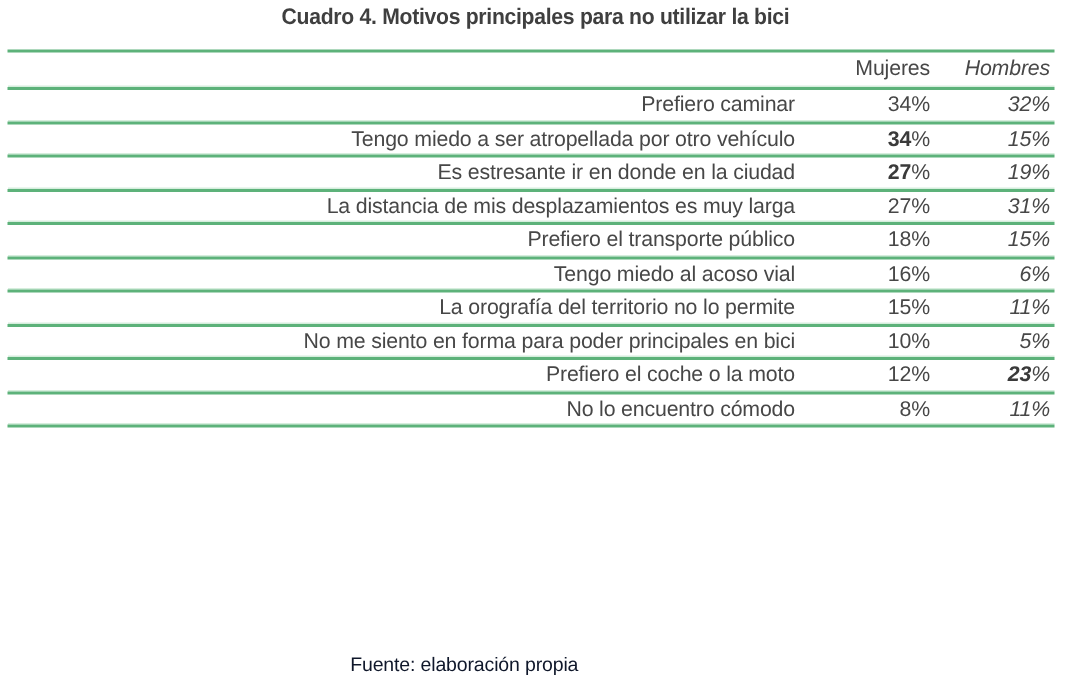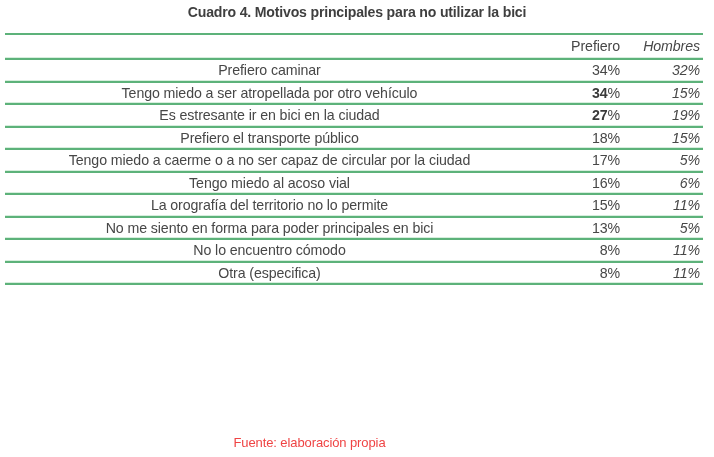--- a/index.html
+++ b/index.html
@@ -51,21 +51,21 @@
       line-height: 0;
       border-bottom: 2px solid #5db27a;
       box-shadow: none;
     }
     .table tr.header td {
       height: 21px;
       line-height: 23px;
     }
     .c-label {
       padding-left: 4px !important;
-      text-align: center;
+      text-align: right;
     }
     .c-muj {
       width: 90px;
       text-align: right;
       padding-right: 0 !important;
     }
     .c-hom {
       width: 80px;
       text-align: right;
       padding-right: 3px !important;
@@ -75,85 +75,85 @@
       font-weight: bold;
       color: #3a3a3a;
     }
     .footer {
       position: absolute;
       left: 0;
       top: 435px;
       width: 619px;
       text-align: center;
       font-size: 13px;
-      color: #ef4444;
+      color: #0f172a;
       letter-spacing: -0.1px;
     }
   </style>
 </head>
 <body>
 
 <div class="title">Cuadro 4. Motivos principales para no utilizar la bici</div>
 
 <table class="table">
   <tbody id="tbody">
     <tr class="top-rule">
         <td colspan="3"></td>
       </tr>
     <tr class="header">
       <td class="c-label"></td>
-      <td class="c-muj">Prefiero</td>
+      <td class="c-muj">Mujeres</td>
       <td class="c-hom">Hombres</td>
     </tr>
   <tr>
         <td class="c-label">Prefiero caminar</td>
         <td class="c-muj num"><span>34</span><span>%</span></td>
         <td class="c-hom num"><span>32</span><span>%</span></td>
       </tr>
       <tr>
         <td class="c-label">Tengo miedo a ser atropellada por otro vehículo</td>
         <td class="c-muj num"><b>34</b><span>%</span></td>
         <td class="c-hom num"><span>15</span><span>%</span></td>
       </tr>
       <tr>
-        <td class="c-label">Es estresante ir en bici en la ciudad</td>
+        <td class="c-label">Es estresante ir en donde en la ciudad</td>
         <td class="c-muj num"><b>27</b><span>%</span></td>
         <td class="c-hom num"><span>19</span><span>%</span></td>
+      </tr>
+      <tr>
+        <td class="c-label">La distancia de mis desplazamientos es muy larga</td>
+        <td class="c-muj num"><span>27</span><span>%</span></td>
+        <td class="c-hom num"><span>31</span><span>%</span></td>
       </tr>
       <tr>
         <td class="c-label">Prefiero el transporte público</td>
         <td class="c-muj num"><span>18</span><span>%</span></td>
         <td class="c-hom num"><span>15</span><span>%</span></td>
-      </tr>
-      <tr>
-        <td class="c-label">Tengo miedo a caerme o a no ser capaz de circular por la ciudad</td>
-        <td class="c-muj num"><span>17</span><span>%</span></td>
-        <td class="c-hom num"><span>5</span><span>%</span></td>
       </tr>
       <tr>
         <td class="c-label">Tengo miedo al acoso vial</td>
         <td class="c-muj num"><span>16</span><span>%</span></td>
         <td class="c-hom num"><span>6</span><span>%</span></td>
       </tr>
       <tr>
         <td class="c-label">La orografía del territorio no lo permite</td>
         <td class="c-muj num"><span>15</span><span>%</span></td>
         <td class="c-hom num"><span>11</span><span>%</span></td>
       </tr>
       <tr>
         <td class="c-label">No me siento en forma para poder principales en bici</td>
-        <td class="c-muj num"><span>13</span><span>%</span></td>
+        <td class="c-muj num"><span>10</span><span>%</span></td>
         <td class="c-hom num"><span>5</span><span>%</span></td>
       </tr>
       <tr>
-        <td class="c-label">No lo encuentro cómodo</td>
-        <td class="c-muj num"><span>8</span><span>%</span></td>
-        <td class="c-hom num"><span>11</span><span>%</span></td>
+        <td class="c-label">Prefiero el coche o la moto</td>
+        <td class="c-muj num"><span>12</span><span>%</span></td>
+        <td class="c-hom num"><b>23</b><span>%</span></td>
       </tr>
       <tr>
-        <td class="c-label">Otra (especifica)</td>
+        <td class="c-label">No lo encuentro cómodo</td>
         <td class="c-muj num"><span>8</span><span>%</span></td>
         <td class="c-hom num"><span>11</span><span>%</span></td>
       </tr>
     </tbody>
 </table>
 
 <div class="footer">Fuente: elaboración propia</div>
 
 </body></html>

